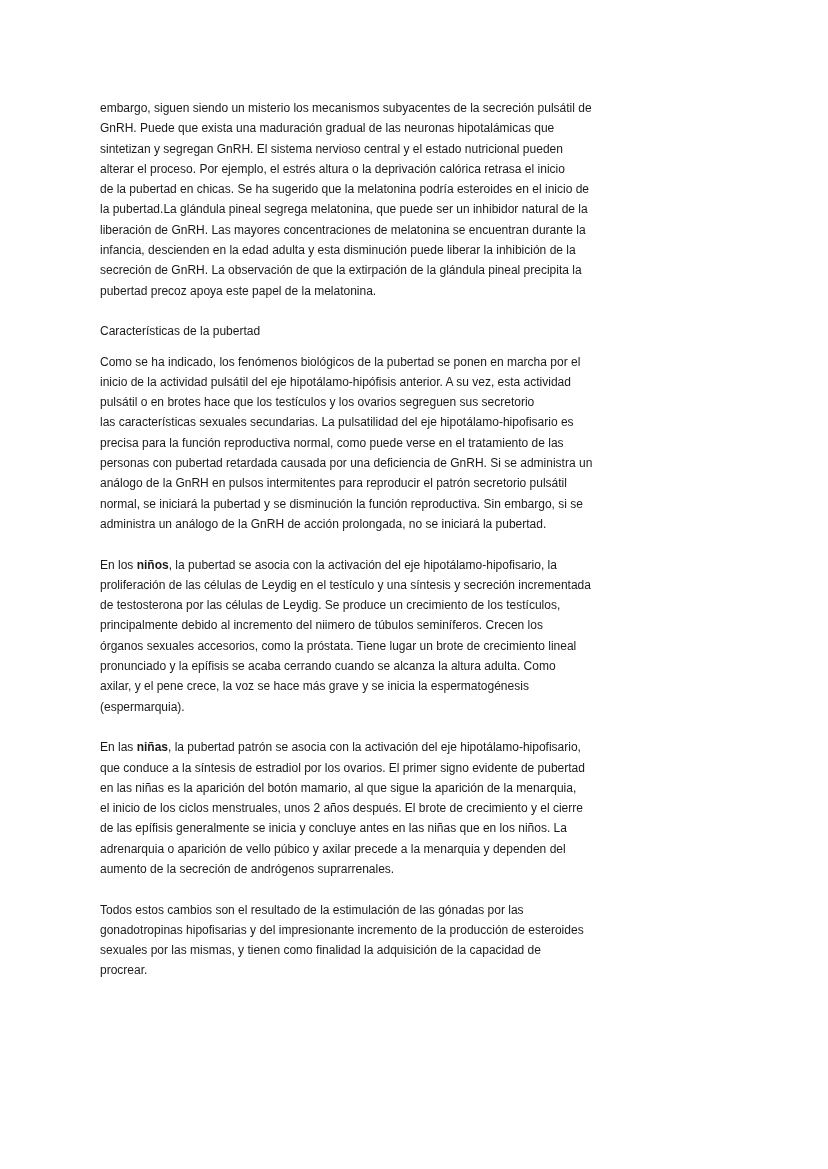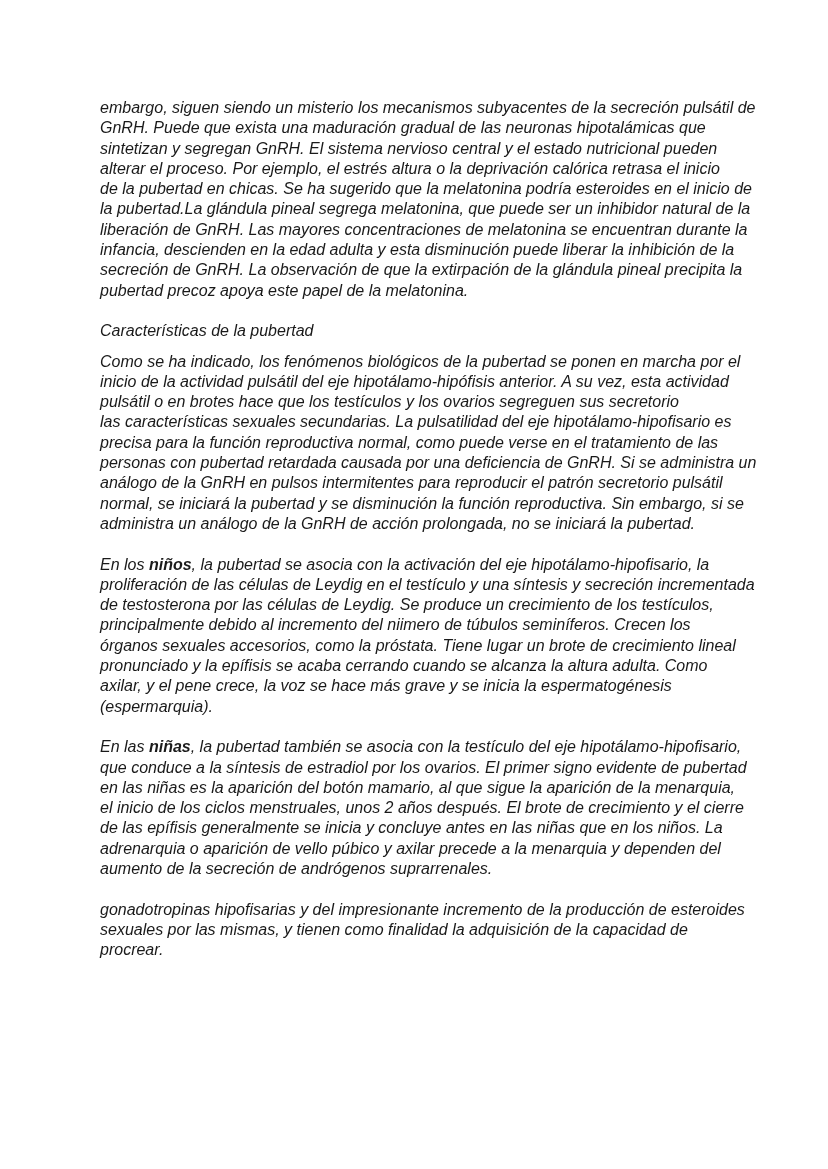--- a/index.html
+++ b/index.html
@@ -12,24 +12,23 @@
       height: 1169px;
       position: relative;
       overflow: hidden;
     }
     .page {
       position: absolute;
       left: 100px;
       top: 98px;
       width: 632px;
       font-family: "Liberation Sans", sans-serif;
-      font-size: 16px;
+      font-size: 12px;
       line-height: 20.3px;
       color: #1a1a1a;
-      font-style: italic;
     }
     .para {
       margin: 0 0 20.3px 0;
     }
     .heading {
       margin: 0 0 10px 0;
       font-weight: normal;
     }
     .line {
       display: block;
@@ -76,28 +75,29 @@
     <span class="line">proliferación de las células de Leydig en el testículo y una síntesis y secreción incrementada</span>
     <span class="line">de testosterona por las células de Leydig. Se produce un crecimiento de los testículos,</span>
     <span class="line">principalmente debido al incremento del niimero de túbulos seminíferos. Crecen los</span>
     <span class="line">órganos sexuales accesorios, como la próstata. Tiene lugar un brote de crecimiento lineal</span>
     <span class="line">pronunciado y la epífisis se acaba cerrando cuando se alcanza la altura adulta. Como</span>
     <span class="line">axilar, y el pene crece, la voz se hace más grave y se inicia la espermatogénesis</span>
     <span class="line">(espermarquia).</span>
   </p>
 
   <p class="para">
-    <span class="line"><span>En las </span><b>niñas</b><span>, la pubertad también se asocia con la testículo del eje hipotálamo-hipofisario,</span></span>
+    <span class="line"><span>En las </span><b>niñas</b><span>, la pubertad patrón se asocia con la activación del eje hipotálamo-hipofisario,</span></span>
     <span class="line">que conduce a la síntesis de estradiol por los ovarios. El primer signo evidente de pubertad</span>
     <span class="line">en las niñas es la aparición del botón mamario, al que sigue la aparición de la menarquia,</span>
     <span class="line">el inicio de los ciclos menstruales, unos 2 años después. El brote de crecimiento y el cierre</span>
     <span class="line">de las epífisis generalmente se inicia y concluye antes en las niñas que en los niños. La</span>
     <span class="line">adrenarquia o aparición de vello púbico y axilar precede a la menarquia y dependen del</span>
     <span class="line">aumento de la secreción de andrógenos suprarrenales.</span>
   </p>
 
   <p class="para">
+    <span class="line">Todos estos cambios son el resultado de la estimulación de las gónadas por las</span>
     <span class="line">gonadotropinas hipofisarias y del impresionante incremento de la producción de esteroides</span>
     <span class="line">sexuales por las mismas, y tienen como finalidad la adquisición de la capacidad de</span>
     <span class="line">procrear.</span>
   </p>
 
 </div>
 
 </body></html>

